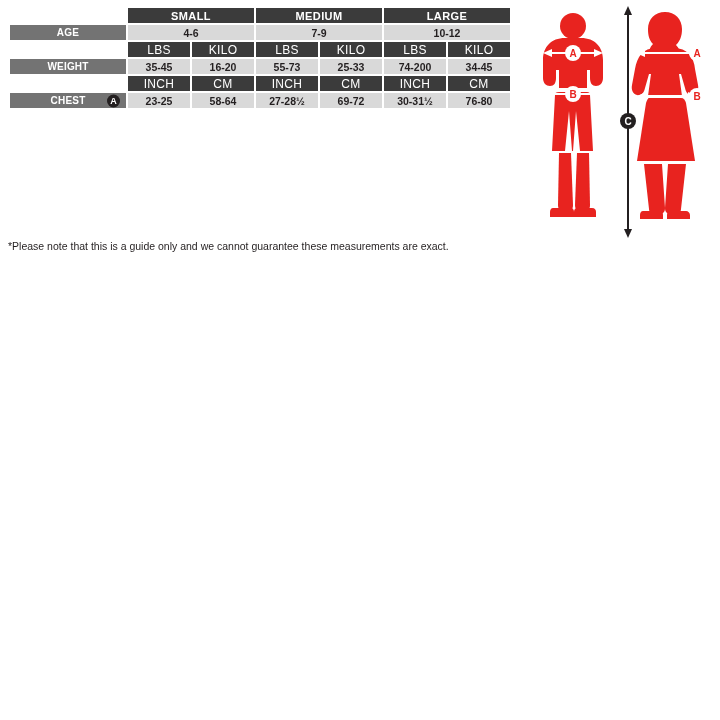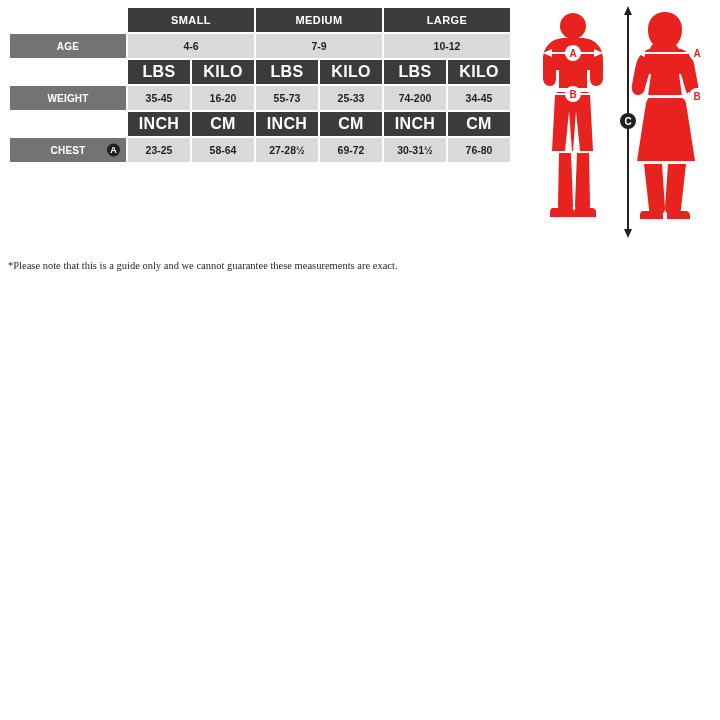--- a/index.html
+++ b/index.html
@@ -25,39 +25,39 @@
     position: absolute;
     left: 8px;
     top: 6px;
     width: 504px;
     border-collapse: separate;
     border-spacing: 2px 2px;
     font-size: 10px;
   }
   .chart td {
     padding: 0;
-    height: 24px;
+    height: 15px;
     text-align: center;
     vertical-align: middle;
     white-space: nowrap;
   }
   .blank { background: #ffffff; }
 
   .hdr-size {
     background: #3b3b3b;
     color: #ffffff;
     font-weight: bold;
     font-size: 11px;
     letter-spacing: .4px;
   }
   .hdr-unit {
     background: #3b3b3b;
     color: #ffffff;
-    font-weight: bold;
-    font-size: 16px;
+    font-weight: normal;
+    font-size: 12px;
     letter-spacing: .3px;
   }
   .rowlabel {
     background: #737373;
     color: #ffffff;
     font-weight: bold;
     font-size: 10px;
     text-align: left;
     padding-left: 8px;
     letter-spacing: .2px;
@@ -81,24 +81,24 @@
   .val {
     background: #d9d9d9;
     color: #231f20;
     font-weight: bold;
     font-size: 10.5px;
   }
 
   .note {
     position: absolute;
     left: 8px;
-    top: 260px;
+    top: 240px;
     font-size: 10.5px;
     color: #231f20;
-    font-family: Liberation Serif, serif;
+    font-family: Liberation Sans, sans-serif;
   }
 
   
   .figures {
     position: absolute;
     left: 525px;
     top: 4px;
     width: 190px;
     height: 250px;
   }

